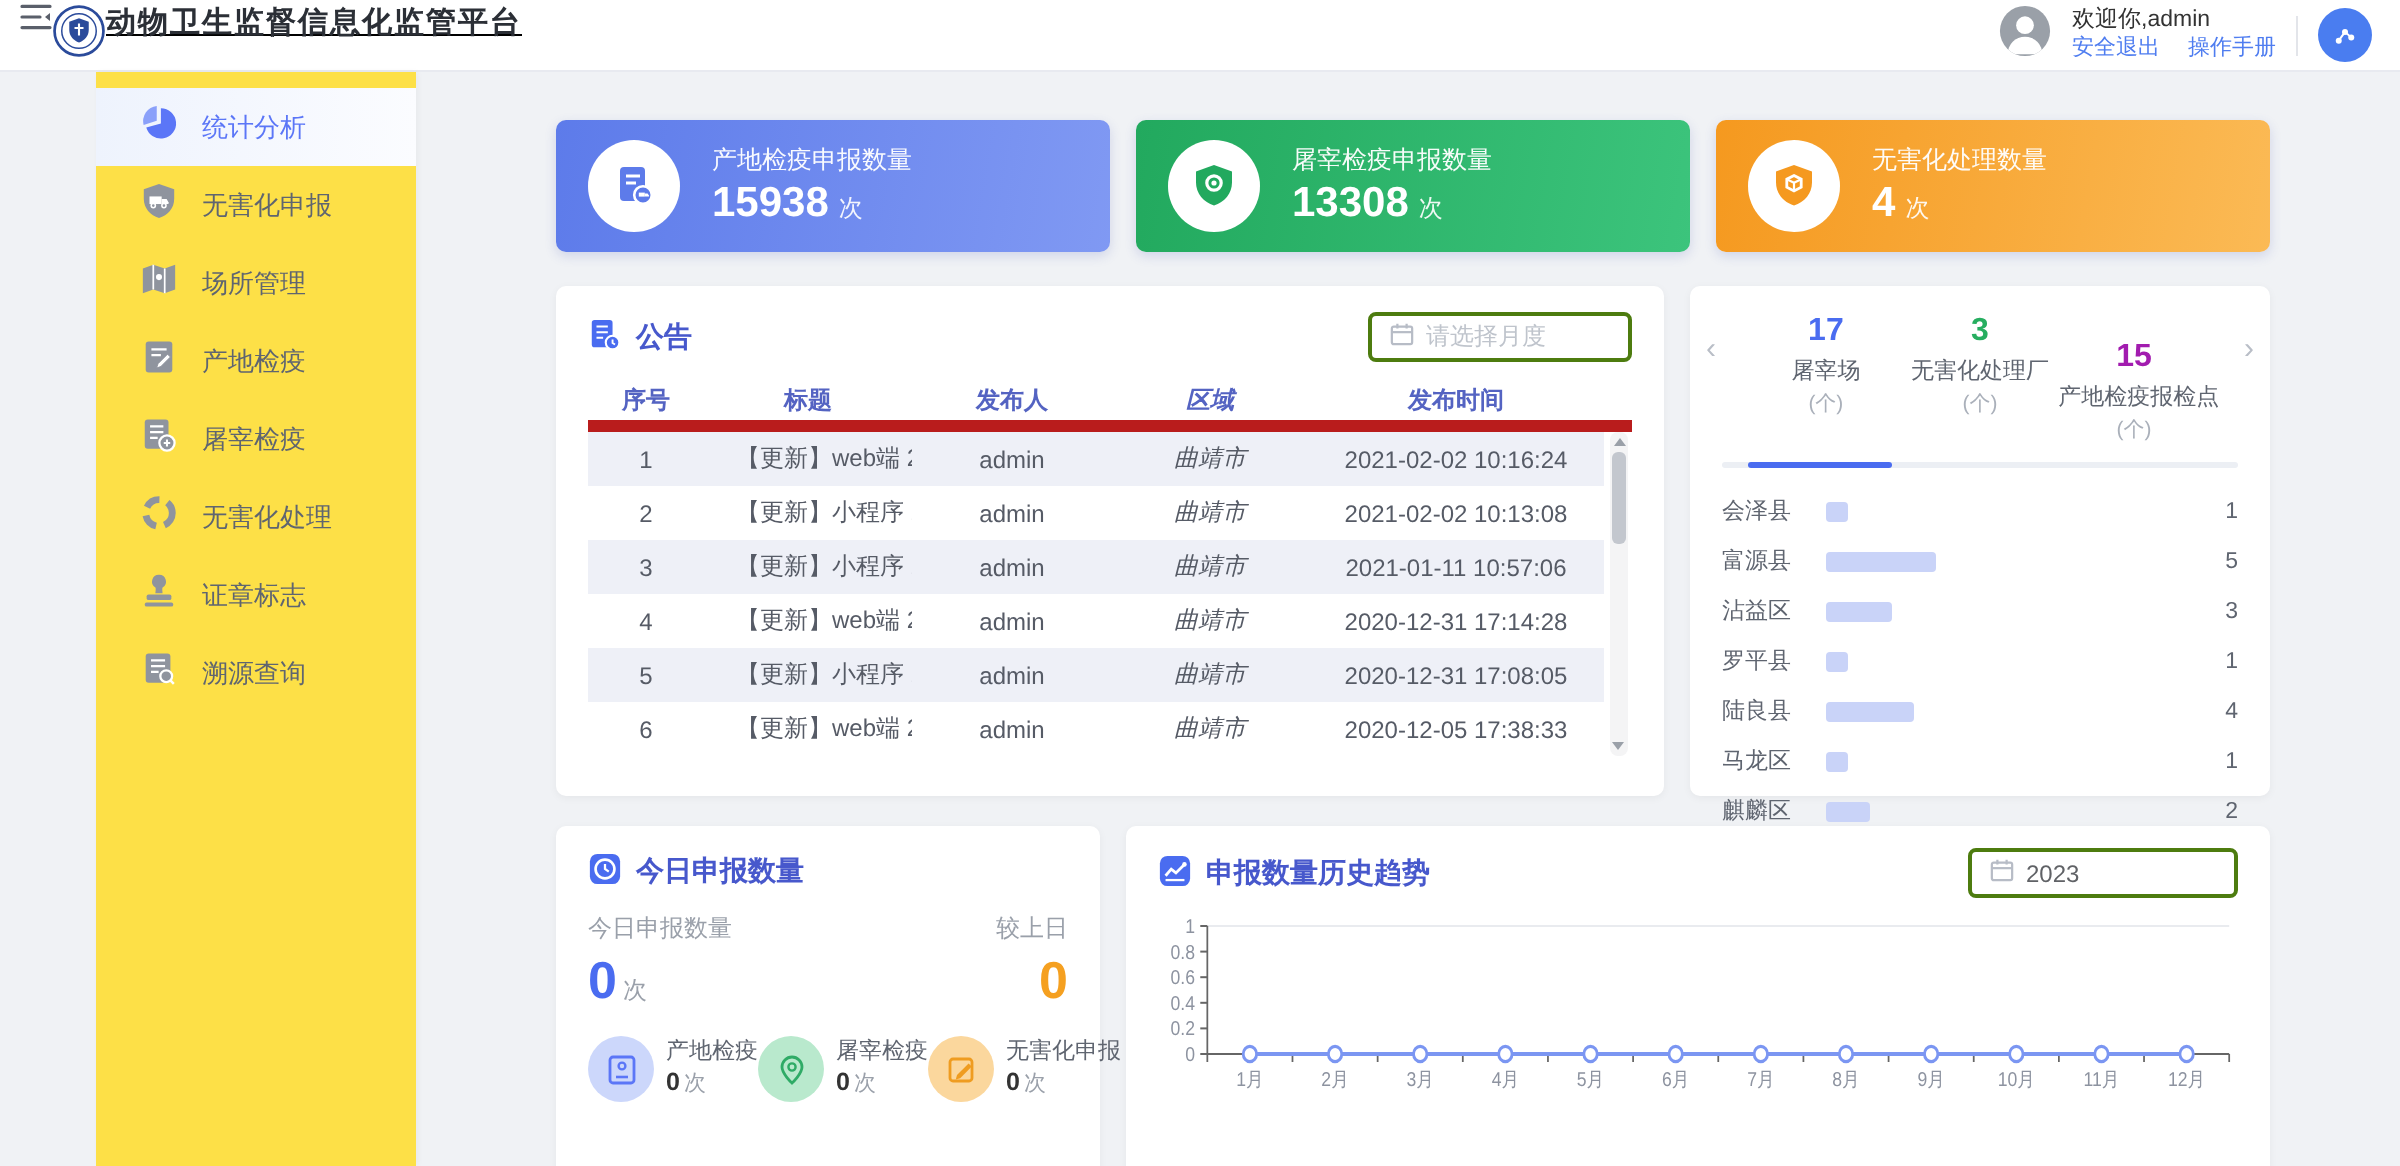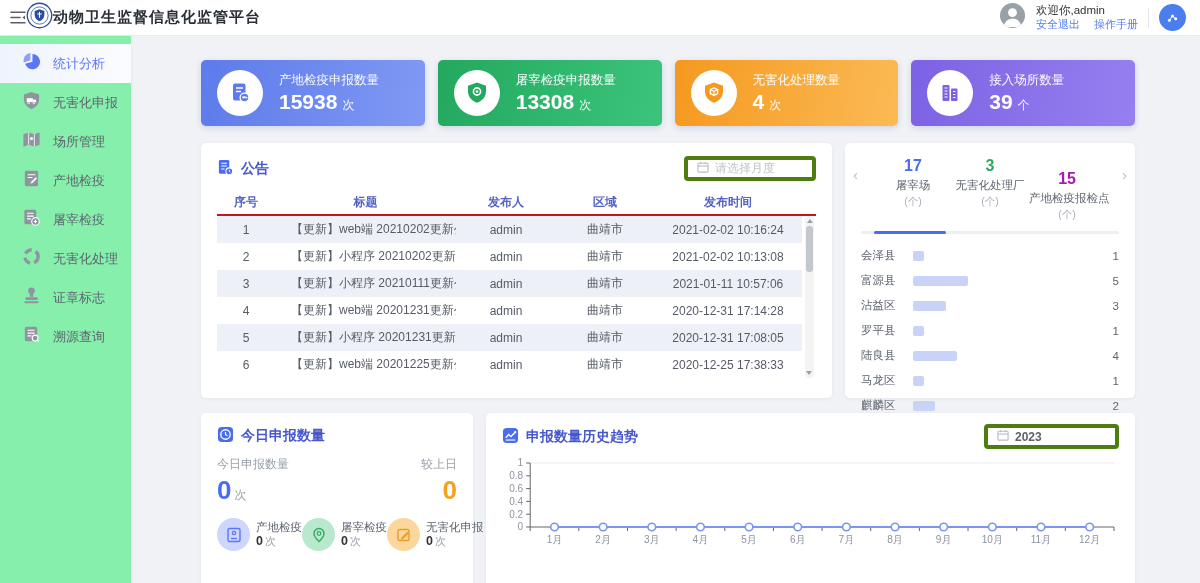--- a/index.html
+++ b/index.html
@@ -2,34 +2,34 @@
 <html><head>
 <meta charset="utf-8">
 <style>
   * { margin:0; padding:0; box-sizing:border-box; }
   html,body { width:1200px; height:583px; }
   body { font-family:"Liberation Sans","DejaVu Sans",sans-serif; background:#f0f2f5; overflow:hidden; }
   .page { width:1200px; height:583px; display:flex; flex-direction:column; }
 
   
   .topbar { height:36px; background:#fff; display:flex; align-items:center; justify-content:space-between; padding:0 14px 0 10px; border-bottom:1px solid #e8eaf0; flex:0 0 36px; }
-  .topbar-left { display:flex; align-items:center; gap:0; }
+  .topbar-left { display:flex; gap:0;text-decoration:underline; }
   .burger { cursor:pointer; display:flex; }
   .app-title { font-size:15px; font-weight:bold; color:#2b2f36; letter-spacing:1px; }
   .topbar-right { display:flex; align-items:center; gap:10px; }
   .user-block { display:flex; flex-direction:column; line-height:1.2; }
   .welcome { font-size:11.5px; color:#333; }
   .user-links { display:flex; gap:14px; }
   .user-links span { font-size:11px; color:#4f7df0; cursor:pointer; }
   .v-divider { width:1px; height:20px; background:#e3e5ea; }
   .share-btn { width:27px; height:27px; border-radius:50%; background:#4a7df0; display:flex; align-items:center; justify-content:center; cursor:pointer; }
 
   
   .body-wrap { flex:1; display:flex; min-height:0; }
-  .sidebar { width:131px; background:#86efac; padding-top:8px; box-shadow:1px 0 3px rgba(0,0,0,.04); }
+  .sidebar { width:160px; background:#fde047; padding-top:8px; box-shadow:1px 0 3px rgba(0,0,0,.04);margin-left:48px; }
   .side-item { height:39px; display:flex; align-items:center; gap:12px; padding-left:22px; cursor:pointer; }
   .side-item .side-label { font-size:13px; color:#5f6570; }
   .side-item.active { background:linear-gradient(90deg,#eef3fd,#fbfcff); }
   .side-item.active .side-label { color:#5b76f7; }
   .main { flex:1; padding:24px 65px 0 70px; min-width:0; }
 
   
   .cards { display:flex; gap:13px; }
   .stat-card { flex:1; height:66px; border-radius:5px; display:flex; align-items:center; gap:16px; padding-left:16px; color:#fff; box-shadow:0 2px 6px rgba(60,80,180,.18); cursor:default; }
   .stat-icon-circle { width:46px; height:46px; border-radius:50%; background:#fff; display:flex; align-items:center; justify-content:center; flex:0 0 46px; }
@@ -39,35 +39,35 @@
   .stat-value { font-size:21px; font-weight:bold; }
   .stat-unit { font-size:12px; opacity:.92; }
 
   
   .row-mid { display:flex; gap:13px; margin-top:17px; height:255px; }
   .row-bot { display:flex; gap:13px; margin-top:15px; height:183px; }
   .panel { background:#fff; border-radius:5px; box-shadow:0 1px 4px rgba(0,0,0,.05); }
   .panel-title-row { display:flex; align-items:center; justify-content:space-between; }
   .panel-title { display:flex; align-items:center; gap:7px; font-size:14px; font-weight:bold; color:#4758cc; }
 
-  .fake-input { height:25px; border:4px solid #4d7c0f; border-radius:4px; background:#fff; display:flex; align-items:center; gap:6px; padding:0 9px; font-size:12px; cursor:text; }
+  .fake-input { height:25px; border:2px solid #4d7c0f; border-radius:4px; background:#fff; display:flex; align-items:center; gap:6px; padding:0 9px; font-size:12px; cursor:text; }
   .fake-input .ph { color:#bfc4cc; }
-  .fake-input .val { color:#606266;font-weight:bold; }
+  .fake-input .val { color:#606266; }
 
   
   .ann-panel { flex:1; min-width:0; padding:13px 16px 0 16px; position:relative; }
-  .ann-table-head { display:flex; align-items:center; height:26px; margin-top:9px; border-bottom:2px solid #b91c1c; font-size:12px; font-weight:bold; color:#5463c2; padding-right:14px; }
+  .ann-table-head { display:flex; align-items:center; height:26px; margin-top:9px; border-bottom:6px solid #b91c1c; font-size:12px; font-weight:bold; color:#5463c2; padding-right:14px; }
   .ann-body { position:relative; padding-right:14px; }
   .tr { display:flex; align-items:center; height:27px; font-size:12px; color:#565b66; cursor:default; }
   .ann-body .tr:nth-child(even) { background:#eef0f7; }
   .td0 { width:58px; text-align:center; flex:0 0 58px; }
   .td1 { flex:1; text-align:center; min-width:0; white-space:nowrap; overflow:hidden; }
   .ann-body .td1 { text-align:left; padding-left:16px; }
   .td2 { width:100px; flex:0 0 100px; text-align:center; }
-  .td3 { width:98px; flex:0 0 98px; text-align:center; }
+  .td3 { width:98px; flex:0 0 98px; text-align:center;font-style:italic; }
   .td4 { width:148px; flex:0 0 148px; text-align:center; }
   .scrollbar { position:absolute; right:2px; top:0; width:9px; height:162px; background:#f4f4f5; border-radius:4px; }
   .sb-arrow { width:0; height:0; border-left:3.5px solid transparent; border-right:3.5px solid transparent; margin:3px auto 0 auto; }
   .sb-up { border-bottom:4px solid #9aa0a8; }
   .sb-down { border-top:4px solid #9aa0a8; position:absolute; bottom:3px; left:1px; }
   .sb-thumb { width:7px; height:46px; background:#c3c7ce; border-radius:3px; margin:3px auto 0 auto; }
 
   
   .fac-panel { width:290px; flex:0 0 290px; padding:14px 16px 0 16px; position:relative; }
   .fac-chevron { position:absolute; top:24px; font-size:15px; color:#b9bec7; cursor:pointer; line-height:1; }
@@ -289,36 +289,20 @@
               </svg>
           </span>
           <div class="stat-text">
             <span class="stat-label">无害化处理数量</span>
             <span class="stat-value-row">
                 <span class="stat-value">4</span>
                 <span class="stat-unit">次</span>
               </span>
           </div>
         </div>
-        <div class="stat-card" style="background: linear-gradient(100deg, rgb(124, 98, 228), rgb(150, 128, 240));">
-          <span class="stat-icon-circle">
-            <svg width="26" height="26" viewBox="0 0 26 26">
-                <rect x="5.5" y="5" width="7" height="16" rx="1" fill="#7c62e4"></rect>
-                <rect x="14" y="8.5" width="6.5" height="12.5" rx="1" fill="#7c62e4"></rect>
-                <path d="M7.5 8h3M7.5 11h3M7.5 14h3M7.5 17h3M16 11.5h2.5M16 14.5h2.5M16 17.5h2.5" stroke="#fff" stroke-width="1.1"></path>
-              </svg>
-          </span>
-          <div class="stat-text">
-            <span class="stat-label">接入场所数量</span>
-            <span class="stat-value-row">
-                <span class="stat-value">39</span>
-                <span class="stat-unit">个</span>
-              </span>
-          </div>
-        </div>
       </div>
 
       <div class="row-mid">
 
         <section class="panel ann-panel">
           <div class="panel-title-row">
             <div class="panel-title">
               <span>
                 <svg width="17" height="17" viewBox="0 0 18 18">
                     <rect x="2" y="1" width="11" height="14.5" rx="1.5" fill="#4a6cf0"></rect>
@@ -384,21 +368,21 @@
                 <span class="td td1">【更新】小程序 20201231更新公告</span>
                 <span class="td td2">admin</span>
                 <span class="td td3">曲靖市</span>
                 <span class="td td4">2020-12-31 17:08:05</span>
               </div>
               <div class="tr">
                 <span class="td td0">6</span>
                 <span class="td td1">【更新】web端 20201225更新公告</span>
                 <span class="td td2">admin</span>
                 <span class="td td3">曲靖市</span>
-                <span class="td td4">2020-12-25 17:38:33</span>
+                <span class="td td4">2020-12-05 17:38:33</span>
               </div>
             </div>
         </section>
 
         <section class="panel fac-panel">
           <span class="fac-chevron fac-prev">‹</span>
           <span class="fac-chevron fac-next">›</span>
           <div class="fac-tabs">
             <div class="fac-tab">
               <div class="fac-val" style="color: rgb(74, 108, 240);">17</div>

